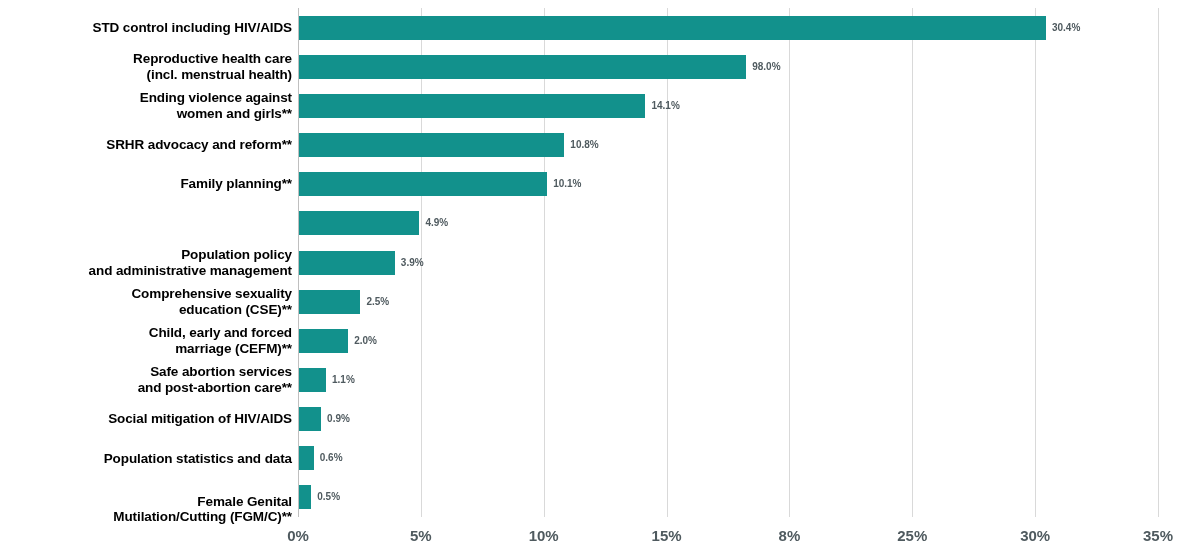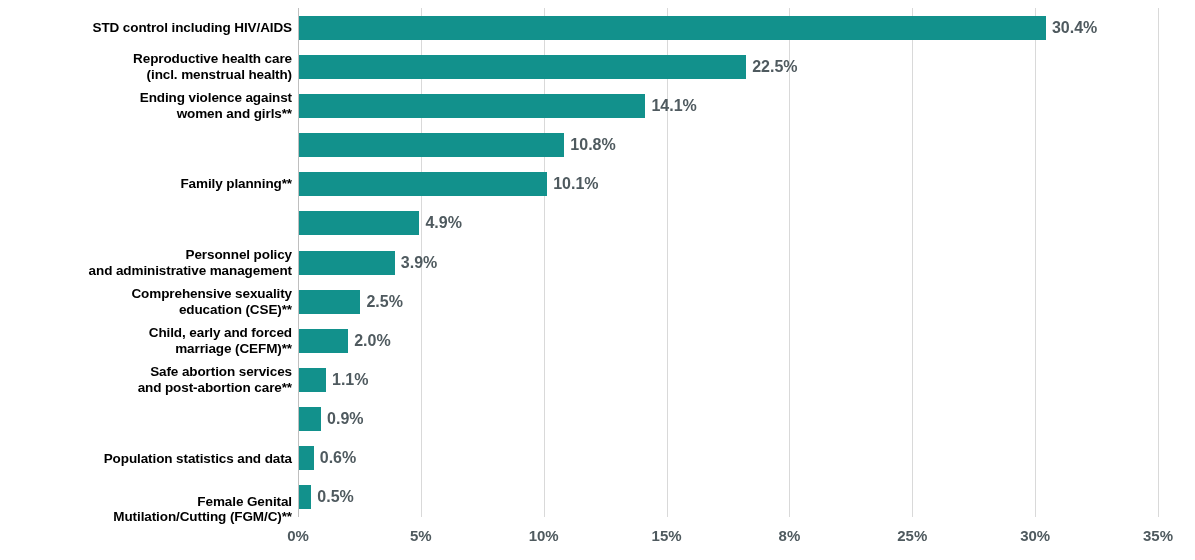--- a/index.html
+++ b/index.html
@@ -65,21 +65,21 @@
   }
 
   .bar {
     position: absolute;
     background: #12918c;
   }
   .bar-value {
     position: absolute;
     color: #4f5a5f;
     font-weight: bold;
-    font-size: 16px;
+    font-size: 10px;
     line-height: 14px;
     white-space: nowrap;
   }
 
   .x-tick {
     position: absolute;
     top: 527px;
     width: 80px;
     text-align: center;
     color: #4f5a5f;
@@ -105,39 +105,41 @@
     </div>
 
   <div class="axis-line"></div>
 
   <div class="labels-col" id="category-labels">
       <div class="cat-label" style="top: 11.8269px;">STD control including HIV/AIDS</div>
       <div class="cat-label" style="top: 43.2308px;">Reproductive health care
 (incl. menstrual health)</div>
       <div class="cat-label" style="top: 82.3846px;">Ending violence against
 women and girls**</div>
+      <div class="cat-label" style="top: 129.288px;">SRHR advocacy and reform**</div>
       <div class="cat-label" style="top: 168.442px;">Family planning**</div>
-      <div class="cat-label" style="top: 239px;">Personnel policy
+      <div class="cat-label" style="top: 239px;">Population policy
 and administrative management</div>
       <div class="cat-label" style="top: 317.308px;">Child, early and forced
 marriage (CEFM)**</div>
       <div class="cat-label" style="top: 278.154px;">Comprehensive sexuality
 education (CSE)**</div>
       <div class="cat-label" style="top: 356.462px;">Safe abortion services
 and post-abortion care**</div>
+      <div class="cat-label" style="top: 403.365px;">Social mitigation of HIV/AIDS</div>
       <div class="cat-label" style="top: 442.519px;">Population statistics and data</div>
       <div class="cat-label" style="top: 473.923px; margin-top: 12px;">Female Genital
 Mutilation/Cutting (FGM/C)**</div>
     </div>
 
   <div class="plot-area" id="bars">
       <div class="bar" style="left: 1px; top: 7.57692px; height: 24px; width: 746.971px; background: rgb(18, 145, 140);"></div>
       <div class="bar-value" style="left: 753.971px; top: 12.5769px;">30.4%</div>
       <div class="bar" style="left: 1px; top: 46.7308px; height: 24px; width: 447.2px; background: rgb(18, 145, 140);"></div>
-      <div class="bar-value" style="left: 454.2px; top: 51.7308px;">22.5%</div>
+      <div class="bar-value" style="left: 454.2px; top: 51.7308px;">98.0%</div>
       <div class="bar" style="left: 1px; top: 85.8846px; height: 24px; width: 346.457px; background: rgb(18, 145, 140);"></div>
       <div class="bar-value" style="left: 353.457px; top: 90.8846px;">14.1%</div>
       <div class="bar" style="left: 1px; top: 125.038px; height: 24px; width: 265.371px; background: rgb(18, 145, 140);"></div>
       <div class="bar-value" style="left: 272.371px; top: 130.038px;">10.8%</div>
       <div class="bar" style="left: 1px; top: 164.192px; height: 24px; width: 248.171px; background: rgb(18, 145, 140);"></div>
       <div class="bar-value" style="left: 255.171px; top: 169.192px;">10.1%</div>
       <div class="bar" style="left: 1px; top: 203.346px; height: 24px; width: 120.4px; background: rgb(18, 145, 140);"></div>
       <div class="bar-value" style="left: 127.4px; top: 208.346px;">4.9%</div>
       <div class="bar" style="left: 1px; top: 242.5px; height: 24px; width: 95.8286px; background: rgb(18, 145, 140);"></div>
       <div class="bar-value" style="left: 102.829px; top: 247.5px;">3.9%</div>

